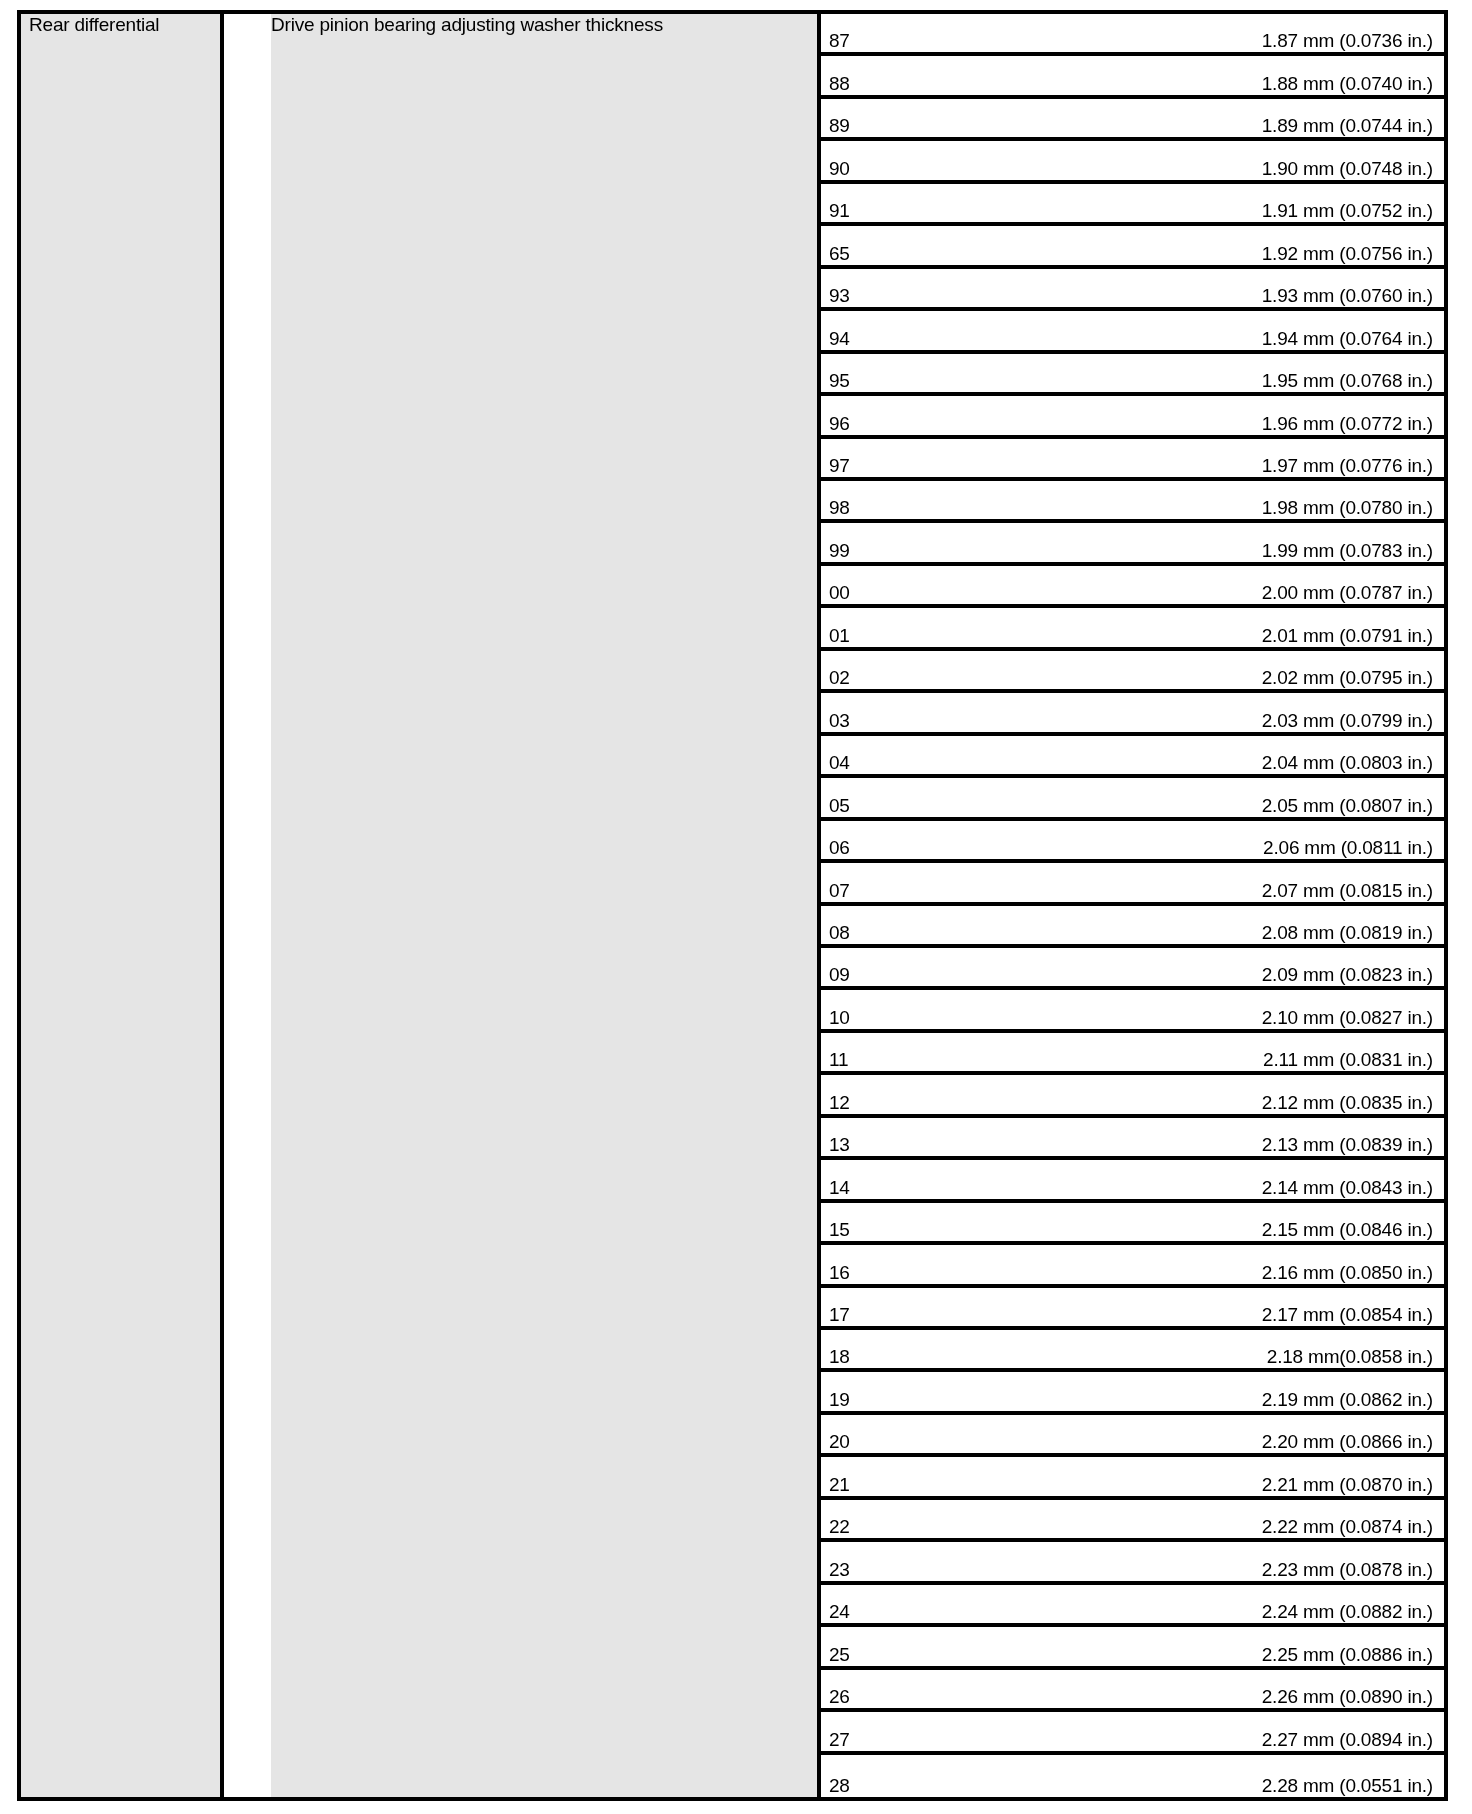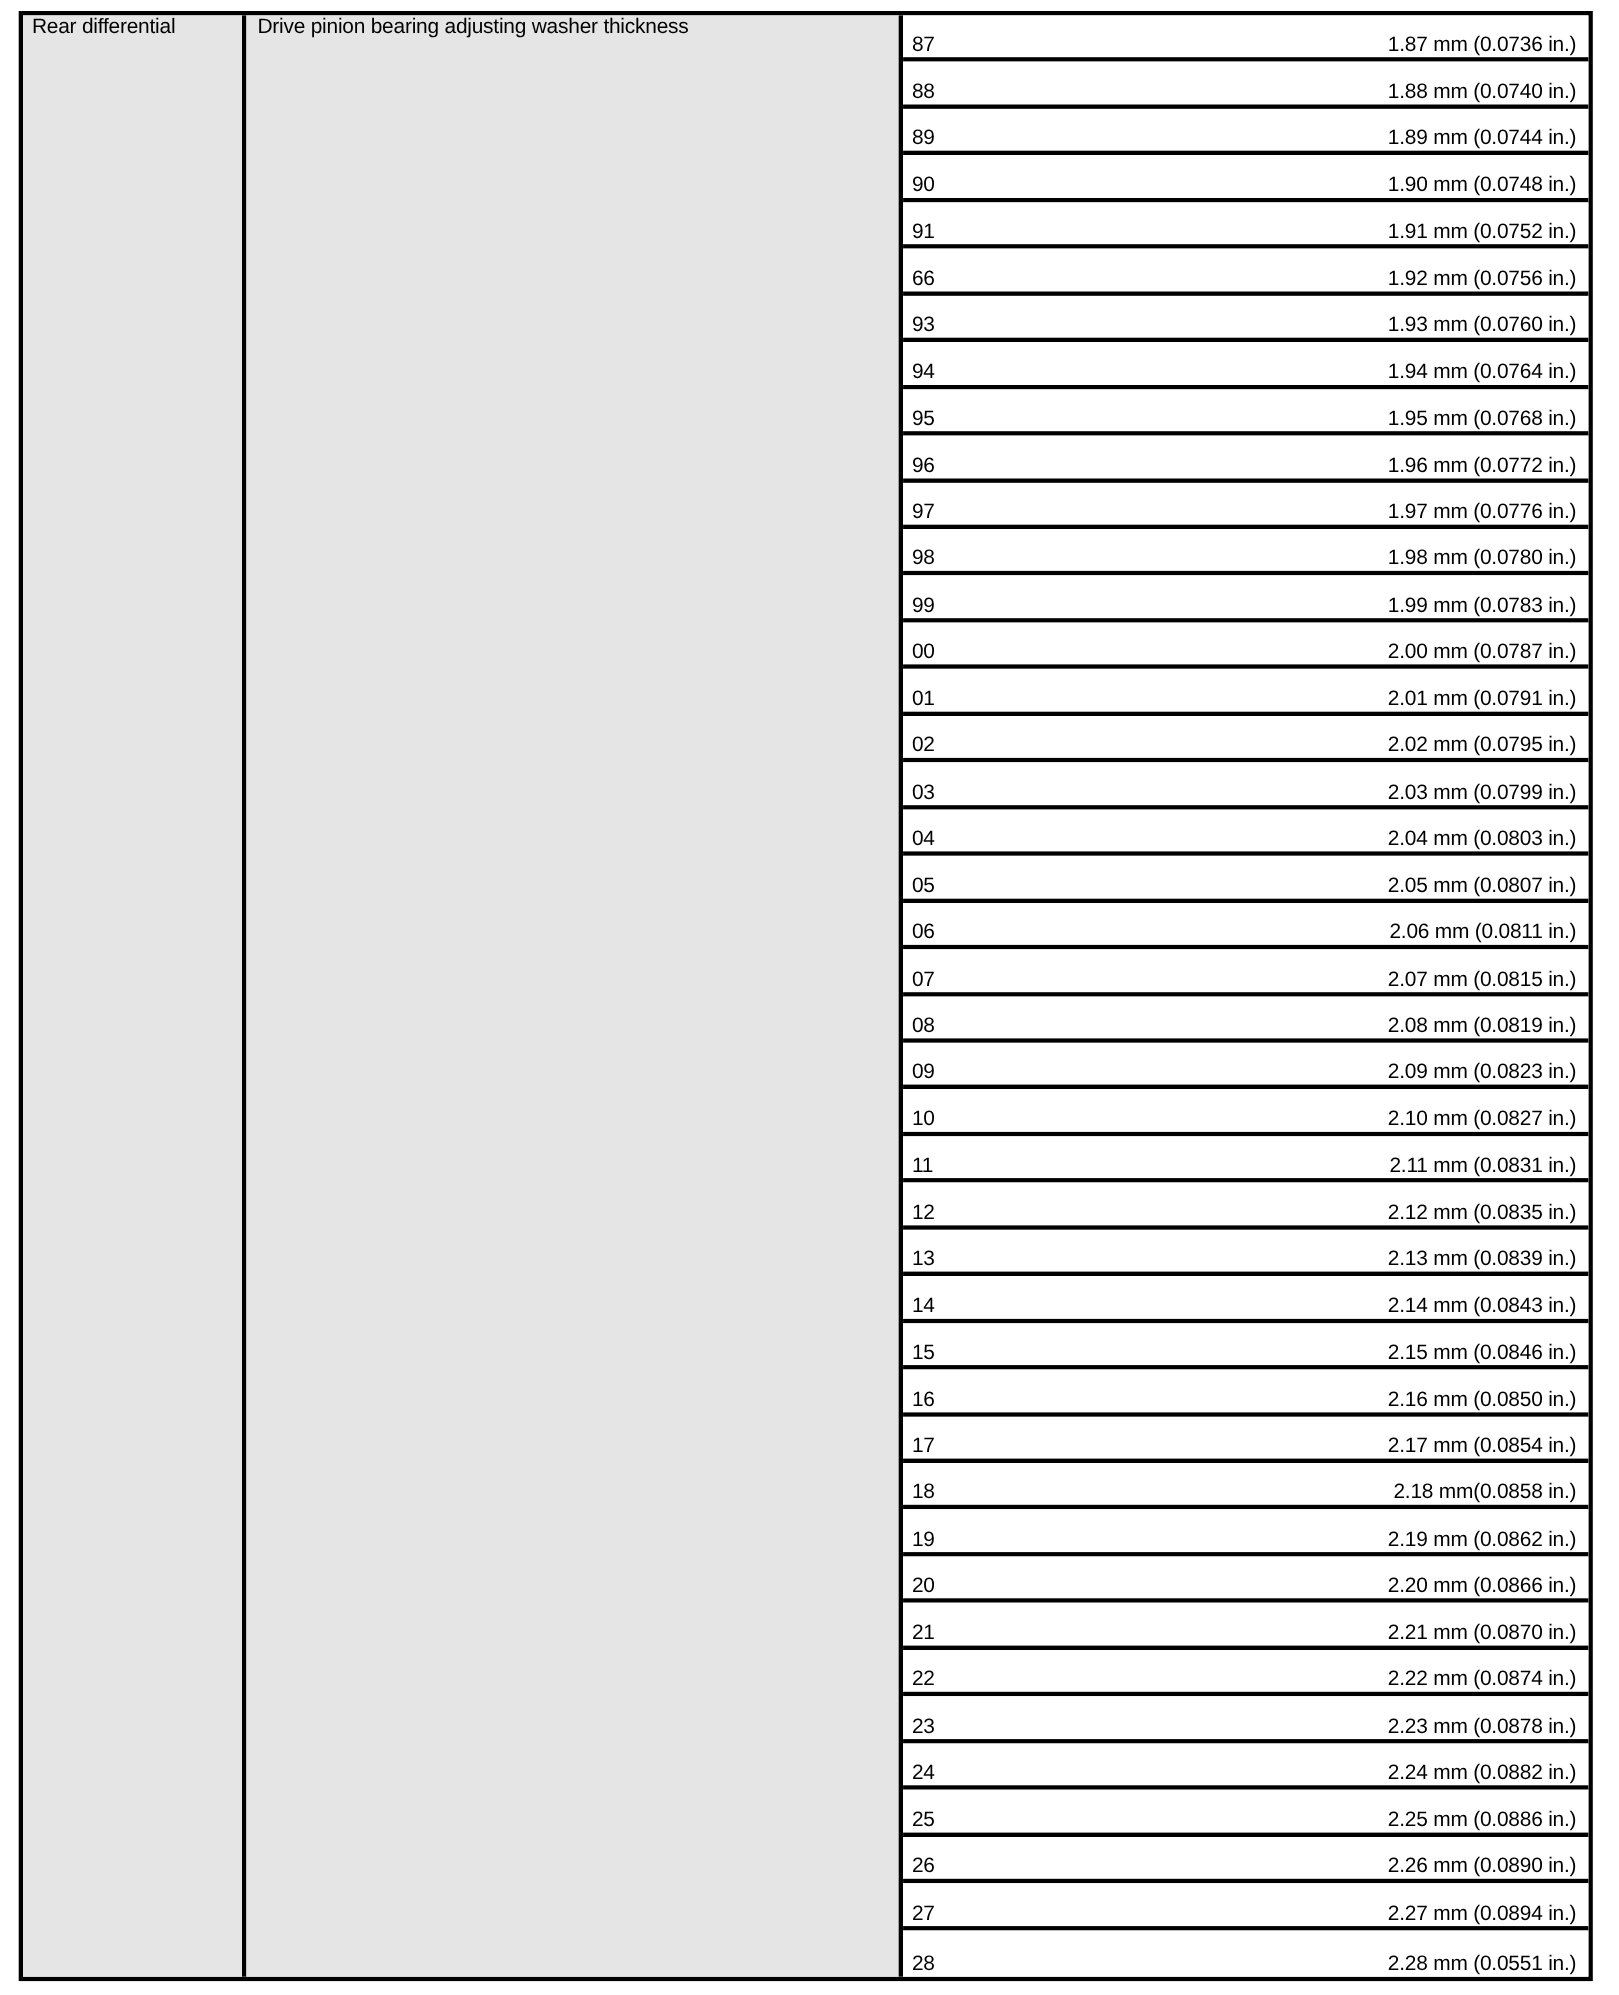--- a/index.html
+++ b/index.html
@@ -33,21 +33,21 @@
     display: flex;
     align-items: flex-start;
     background: #e5e5e5;
   }
   .col-system {
     border-right: 4px solid #000000;
     padding-left: 8px;
   }
   .col-item {
     border-right: 4px solid #000000;
-    padding-left: 10px;
+    margin-left: 47px;
   }
   .col-values {
     display: grid;
     grid-auto-rows: 1fr;
   }
   .value-row {
     box-sizing: border-box;
     border-bottom: 4px solid #000000;
     display: flex;
     justify-content: space-between;
@@ -101,21 +101,21 @@
           <span class="code">90</span>
           <span class="val">1.90 mm (0.0748 in.)</span>
         </div>
 
         <div class="value-row">
           <span class="code">91</span>
           <span class="val">1.91 mm (0.0752 in.)</span>
         </div>
 
         <div class="value-row">
-          <span class="code">66</span>
+          <span class="code">65</span>
           <span class="val">1.92 mm (0.0756 in.)</span>
         </div>
 
         <div class="value-row">
           <span class="code">93</span>
           <span class="val">1.93 mm (0.0760 in.)</span>
         </div>
 
         <div class="value-row">
           <span class="code">94</span>

